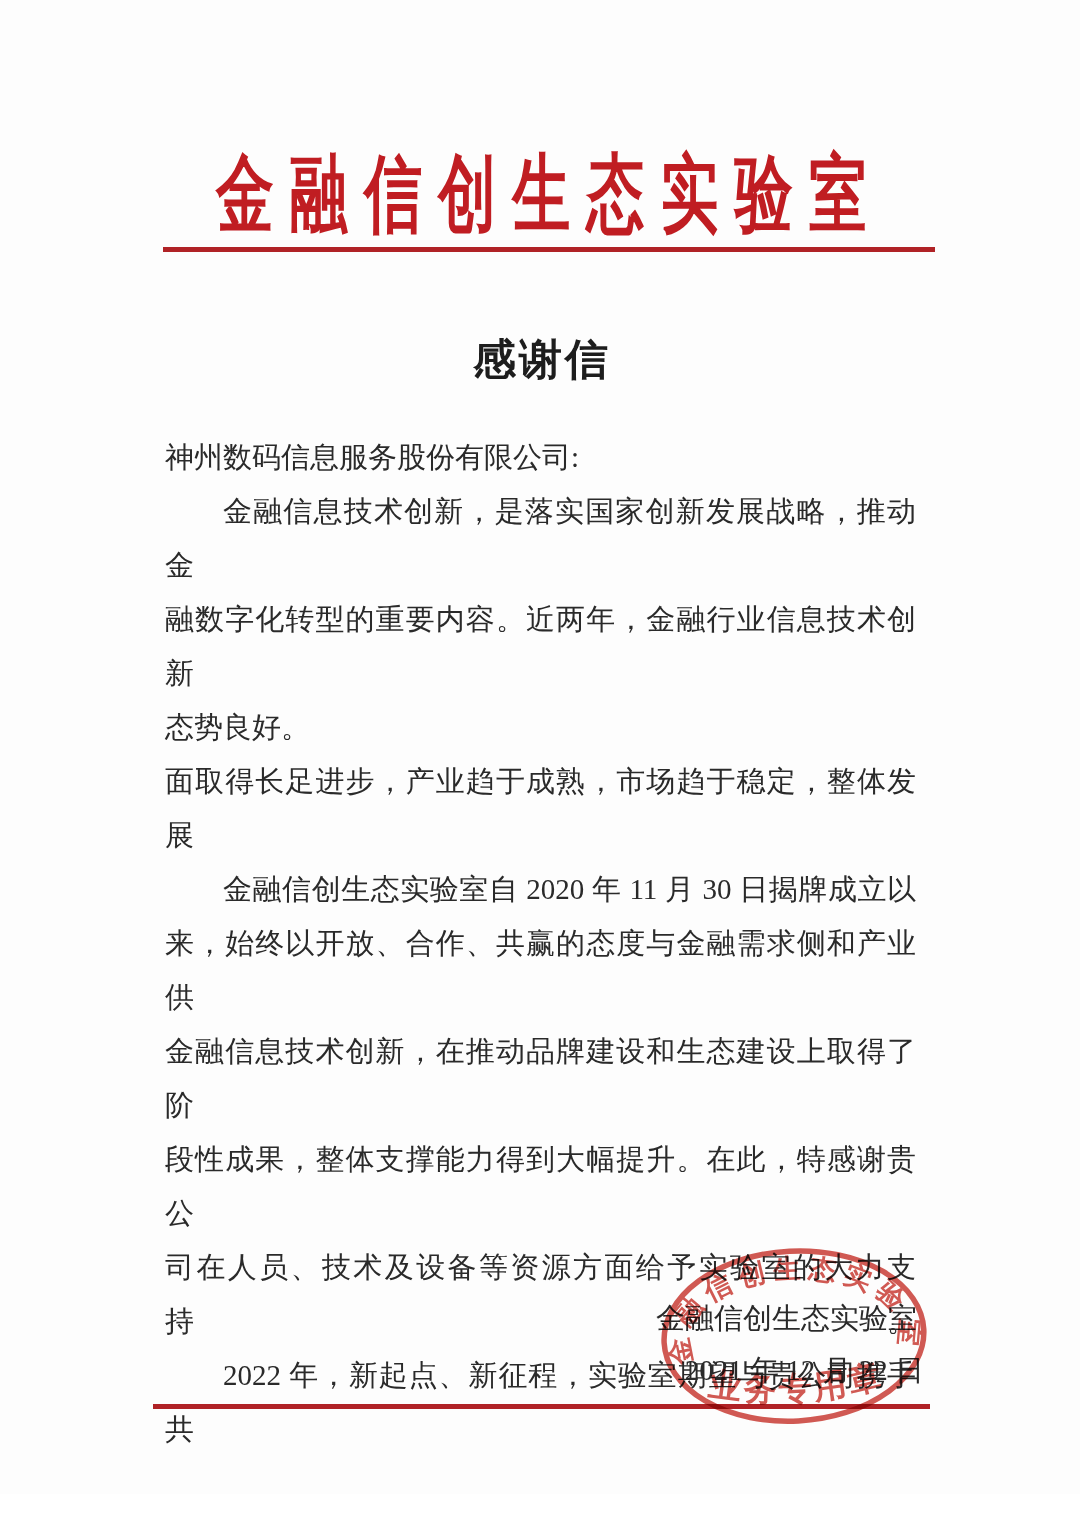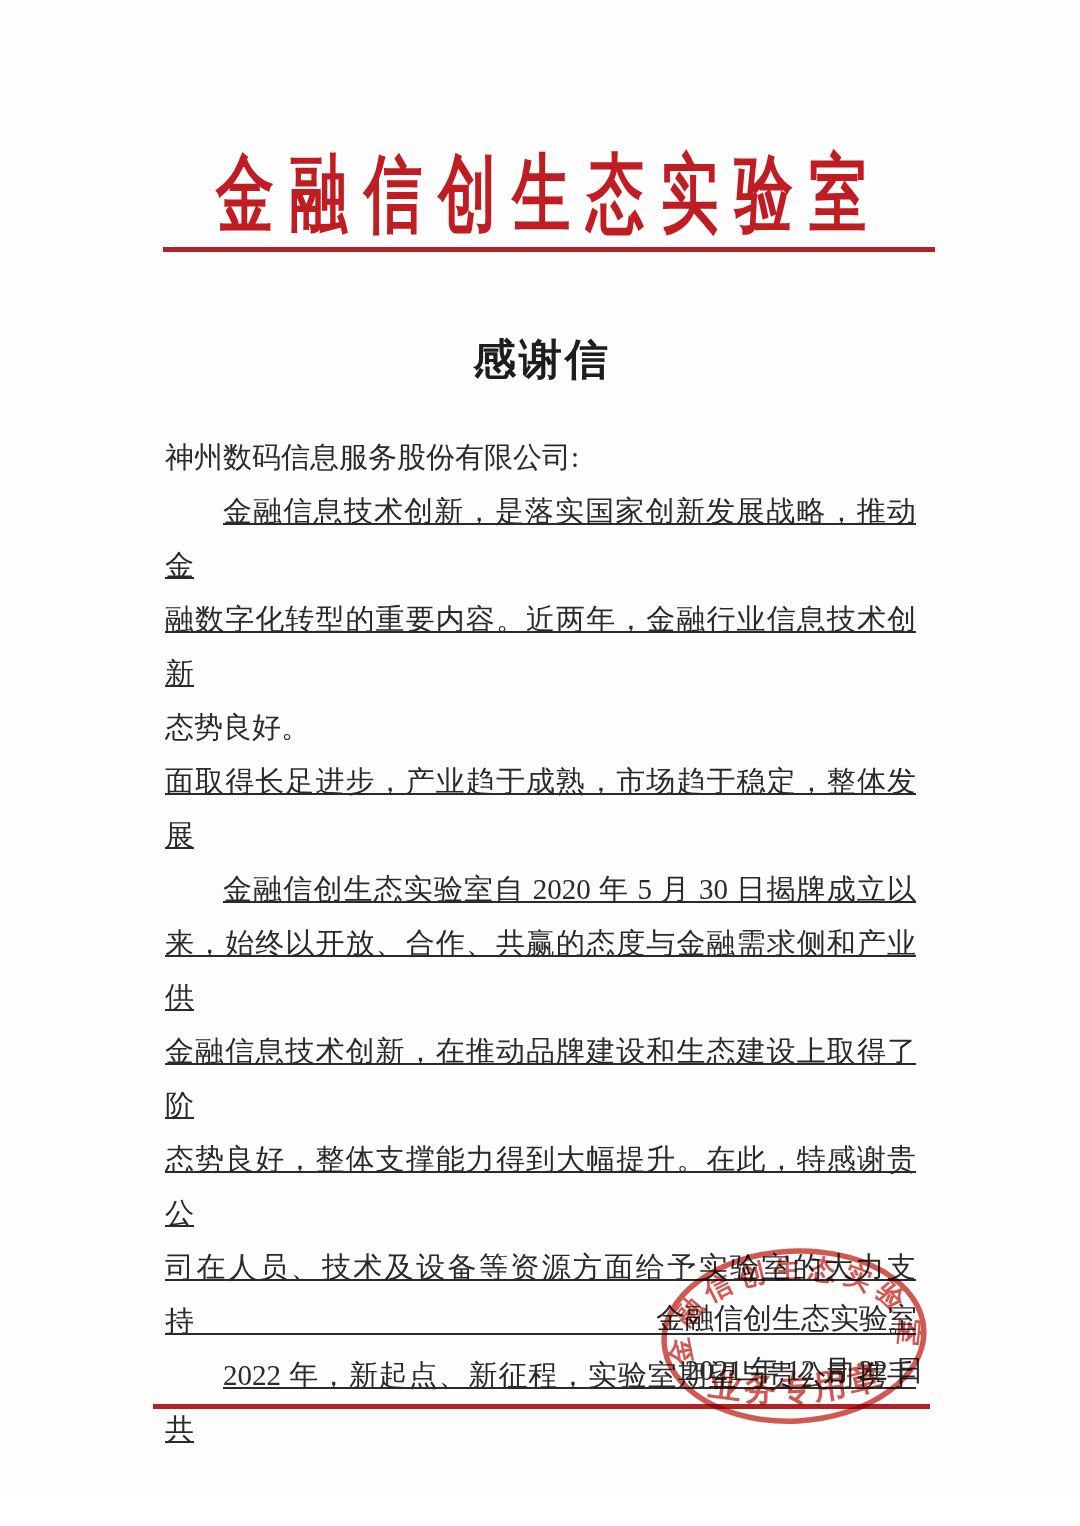--- a/index.html
+++ b/index.html
@@ -25,21 +25,21 @@
     position:absolute;top:334px;left:0;width:1080px;margin:2px;text-align:center;
     font-size:43px;font-weight:bold;letter-spacing:3px;color:var(--title-black,#1d1d1d);
     line-height:48px;
   }
   
   .body-block{
     position:absolute;top:430px;left:165px;width:751px;
     font-size:29px;line-height:54px;
   }
   .bline{width:100%;}
-  .bline.fill{text-align:justify;text-align-last:justify;text-decoration:underline;}
+  .bline.fill{text-align:justify;text-align-last:justify;}
   .bline.ind{text-indent:58px;}
   
   .sig-name{
     position:absolute;top:1300px;right:163px;font-size:29px;line-height:36px;
     white-space:nowrap;z-index:2;
   }
   .sig-date{
     position:absolute;top:1352px;right:156px;font-size:29px;line-height:36px;
     white-space:nowrap;z-index:2;
   }
@@ -73,24 +73,24 @@
   <div class="letterhead-rule"></div>
 
   <h1 class="letter-title">感谢信</h1>
 
   <div class="body-block">
     <div class="bline">神州数码信息服务股份有限公司:</div>
     <div class="bline ind fill">金融信息技术创新，是落实国家创新发展战略，推动金</div>
     <div class="bline fill">融数字化转型的重要内容。近两年，金融行业信息技术创新</div>
     <div class="bline">态势良好。</div>
     <div class="bline fill">面取得长足进步，产业趋于成熟，市场趋于稳定，整体发展</div>
-    <div class="bline ind fill">金融信创生态实验室自 2020 年 5 月 30 日揭牌成立以</div>
+    <div class="bline ind fill">金融信创生态实验室自 2020 年 11 月 30 日揭牌成立以</div>
     <div class="bline fill">来，始终以开放、合作、共赢的态度与金融需求侧和产业供</div>
     <div class="bline fill">金融信息技术创新，在推动品牌建设和生态建设上取得了阶</div>
-    <div class="bline fill">态势良好，整体支撑能力得到大幅提升。在此，特感谢贵公</div>
+    <div class="bline fill">段性成果，整体支撑能力得到大幅提升。在此，特感谢贵公</div>
     <div class="bline fill">司在人员、技术及设备等资源方面给予实验室的大力支持。</div>
     <div class="bline ind fill">2022 年，新起点、新征程，实验室期望与贵公司携手共</div>
 
   </div>
 
   <div class="sig-name">金融信创生态实验室</div>
   <div class="sig-date">2021 年 12 月 22 日</div>
 
   <div class="footer-rule"></div>
 

